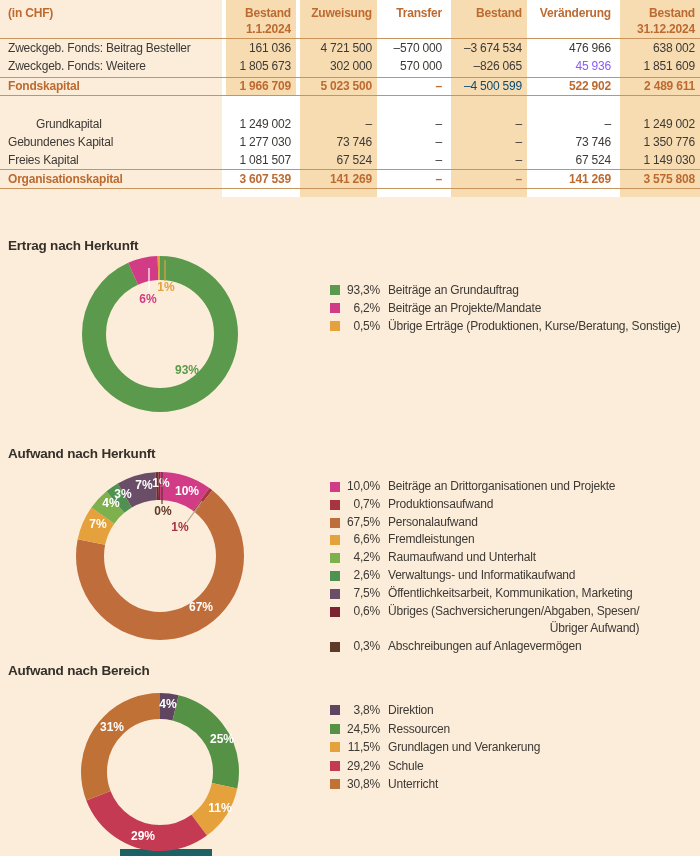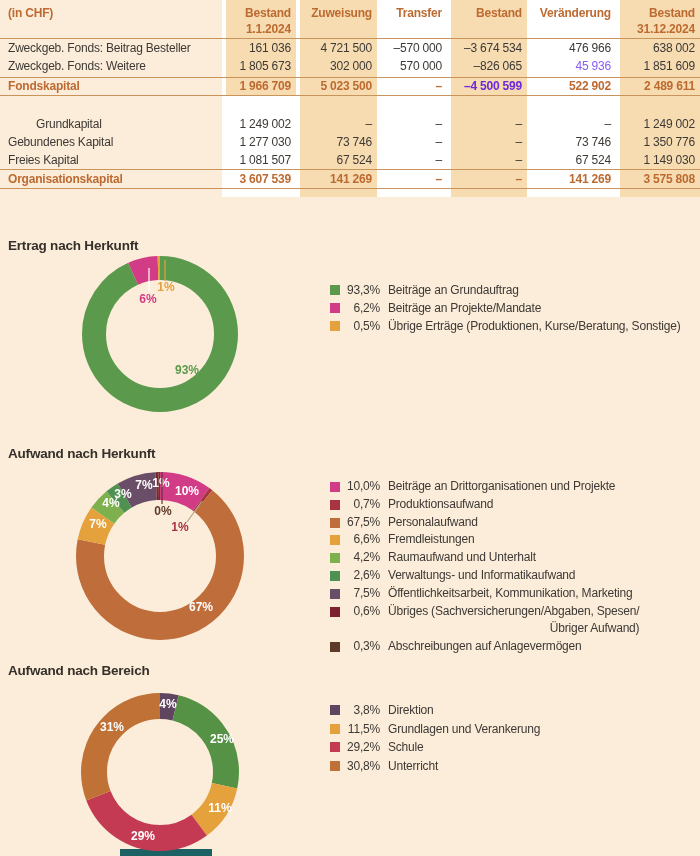--- a/index.html
+++ b/index.html
@@ -61,21 +61,21 @@
       <div class="tcell num" style="left: 226px; top: 57px; width: 65px; color: rgb(61, 57, 53); font-weight: normal;">1 805 673</div>
       <div class="tcell num" style="left: 300px; top: 57px; width: 72px; color: rgb(61, 57, 53); font-weight: normal;">302 000</div>
       <div class="tcell num" style="left: 381px; top: 57px; width: 61px; color: rgb(61, 57, 53); font-weight: normal;">570 000</div>
       <div class="tcell num" style="left: 451px; top: 57px; width: 71px; color: rgb(61, 57, 53); font-weight: normal;">–826 065</div>
       <div class="tcell num" style="left: 531px; top: 57px; width: 80px; color: #8b5cf6; font-weight: normal;">45 936</div>
       <div class="tcell num" style="left: 620px; top: 57px; width: 75px; color: rgb(61, 57, 53); font-weight: normal;">1 851 609</div>
       <div class="tcell" style="left: 8px; top: 77px; width: 212px; color: rgb(189, 106, 49); font-weight: bold;">Fondskapital</div>
       <div class="tcell num" style="left: 226px; top: 77px; width: 65px; color: rgb(189, 106, 49); font-weight: bold;">1 966 709</div>
       <div class="tcell num" style="left: 300px; top: 77px; width: 72px; color: rgb(189, 106, 49); font-weight: bold;">5 023 500</div>
       <div class="tcell num" style="left: 381px; top: 77px; width: 61px; color: rgb(189, 106, 49); font-weight: bold;">–</div>
-      <div class="tcell num" style="left: 451px; top: 77px; width: 71px; color: #6d28d9; font-weight: bold; text-align: right;">–4 500 599</div>
+      <div class="tcell num" style="left: 451px; top: 77px; width: 71px; color: #0c4a6e; font-weight: normal; text-align: right;">–4 500 599</div>
       <div class="tcell num" style="left: 531px; top: 77px; width: 80px; color: rgb(189, 106, 49); font-weight: bold;">522 902</div>
       <div class="tcell num" style="left: 620px; top: 77px; width: 75px; color: rgb(189, 106, 49); font-weight: bold;">2 489 611</div>
       <div class="tcell" style="left: 8px; top: 115px; width: 212px; color: rgb(61, 57, 53); font-weight: normal; margin-left: 28px;">Grundkapital</div>
       <div class="tcell num" style="left: 226px; top: 115px; width: 65px; color: rgb(61, 57, 53); font-weight: normal;">1 249 002</div>
       <div class="tcell num" style="left: 300px; top: 115px; width: 72px; color: rgb(61, 57, 53); font-weight: normal;">–</div>
       <div class="tcell num" style="left: 381px; top: 115px; width: 61px; color: rgb(61, 57, 53); font-weight: normal;">–</div>
       <div class="tcell num" style="left: 451px; top: 115px; width: 71px; color: rgb(61, 57, 53); font-weight: normal;">–</div>
       <div class="tcell num" style="left: 531px; top: 115px; width: 80px; color: rgb(61, 57, 53); font-weight: normal;">–</div>
       <div class="tcell num" style="left: 620px; top: 115px; width: 75px; color: rgb(61, 57, 53); font-weight: normal;">1 249 002</div>
       <div class="tcell" style="left: 8px; top: 133px; width: 212px; color: rgb(61, 57, 53); font-weight: normal;">Gebundenes Kapital</div>
@@ -226,20 +226,25 @@
       <text x="62" y="147" fill="#ffffff" text-anchor="middle" class="slice-label">29%</text>
       <text x="31" y="38" fill="#ffffff" text-anchor="middle" class="slice-label">31%</text>
     </svg>
     <div class="legend" style="left: 330px; top: 701px;">
       <div class="litem" style="line-height: 18.5px;">
         <span class="lsw" style="background: rgb(95, 69, 96);"></span>
         <span class="lpct">3,8%</span>
         <span class="llbl">Direktion</span>
       </div>
       <div class="litem" style="line-height: 18.5px;">
+        <span class="lsw" style="background: rgb(86, 146, 69);"></span>
+        <span class="lpct">24,5%</span>
+        <span class="llbl">Ressourcen</span>
+      </div>
+      <div class="litem" style="line-height: 18.5px;">
         <span class="lsw" style="background: rgb(228, 161, 60);"></span>
         <span class="lpct">11,5%</span>
         <span class="llbl">Grundlagen und Verankerung</span>
       </div>
       <div class="litem" style="line-height: 18.5px;">
         <span class="lsw" style="background: rgb(196, 58, 82);"></span>
         <span class="lpct">29,2%</span>
         <span class="llbl">Schule</span>
       </div>
       <div class="litem" style="line-height: 18.5px;">

